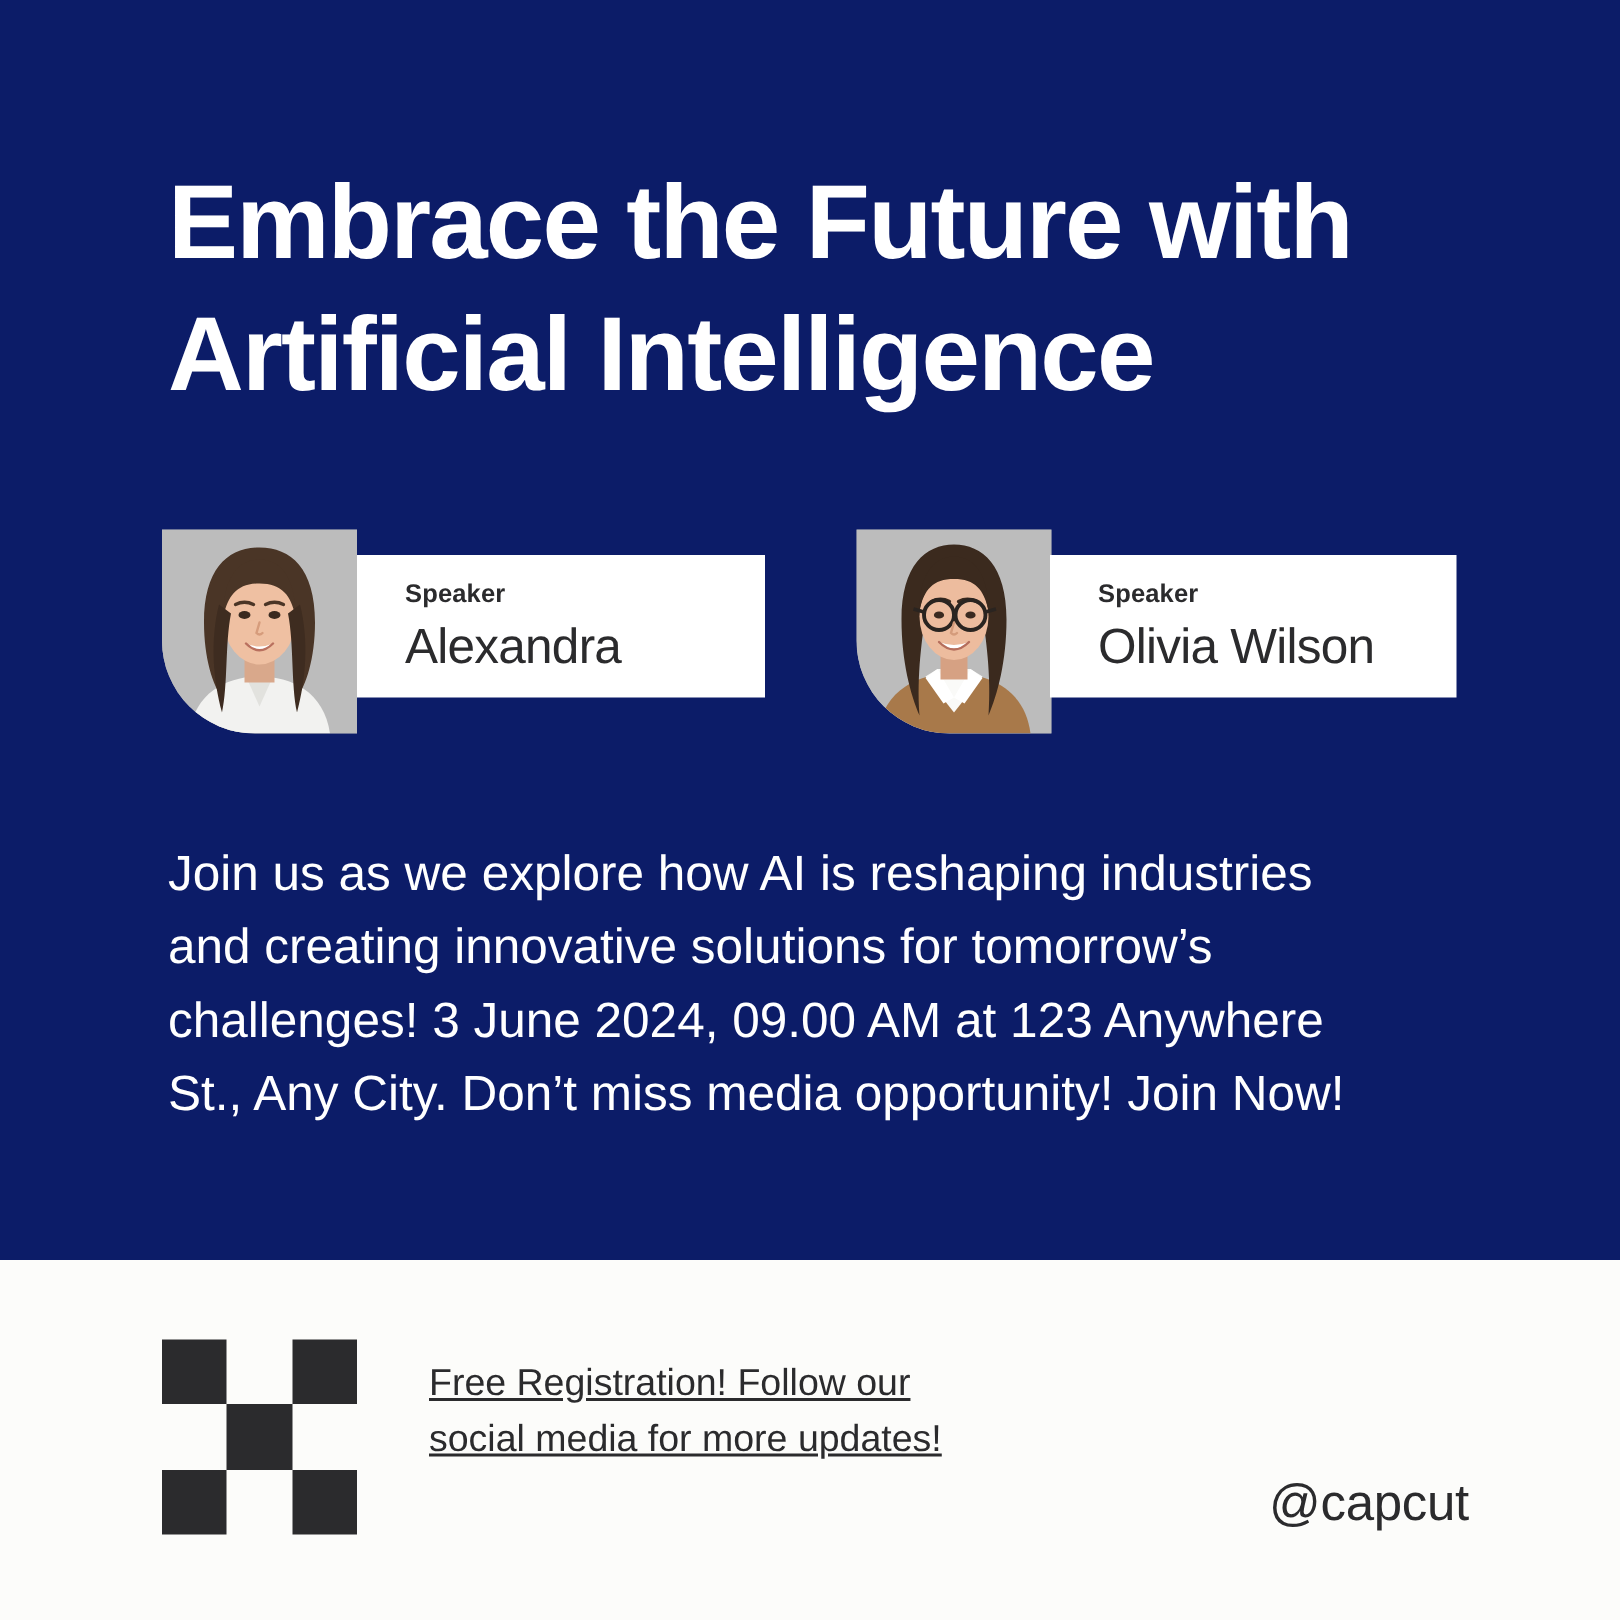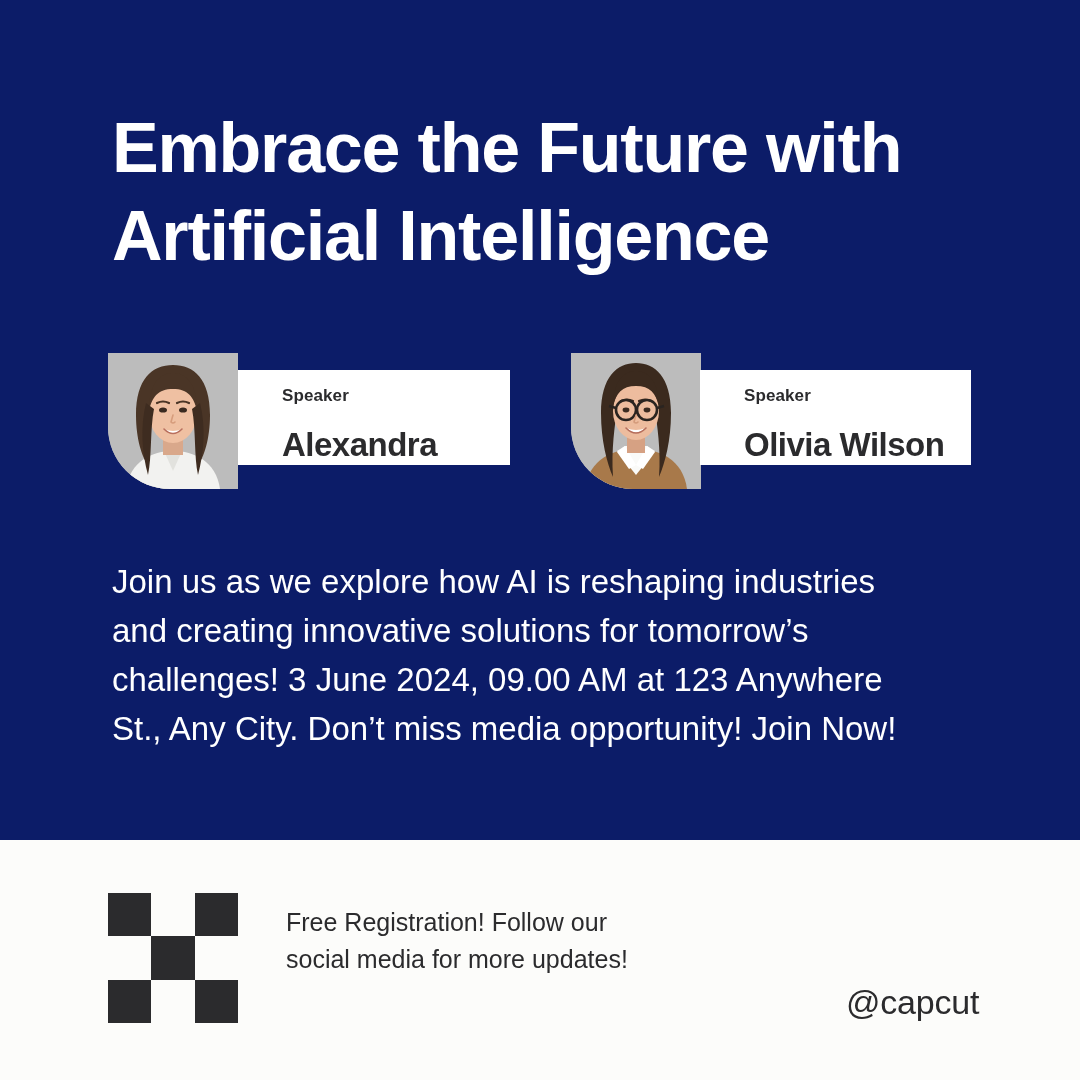--- a/index.html
+++ b/index.html
@@ -53,41 +53,41 @@
     width:130px; height:136px;
     background:#BCBCBC;
     border-bottom-left-radius:62px;
     overflow:hidden;
   }
   .speaker-photo svg { display:block; width:130px; height:136px; }
 
   .speaker-panel {
     position:absolute; top:17px; height:95px;
     background:#FFFFFF;
-    padding:16px 0 0 44px;
+    padding:16px 0 0 32px;
   }
   .card-0 .speaker-panel { left:130px; width:272px; }
   .card-1 .speaker-panel { left:129px; width:271px; }
 
   .speaker-role {
     display:block;
     color:#2B2B2D;
     font-size:17px;
     font-weight:bold;
     letter-spacing:0.1px;
     line-height:20px;
   }
   .speaker-name {
     display:block;
     color:#2B2B2D;
     font-size:33px;
-    font-weight:bold;
+    font-weight:normal;
     letter-spacing:-0.5px;
     line-height:42px;
-    margin-top:18px;
+    margin-top:4px;
     white-space:nowrap;
   }
 
   
   #body-copy {
     position:absolute;
     left:112px; top:557px; width:880px;
   }
   .body-line {
     display:block;
@@ -132,20 +132,21 @@
     line-height:52px;
   }
   .brand-tagline-line {
     display:block;
     color:#2B2B2D;
     font-size:25px;
     font-weight:normal;
     letter-spacing:0px;
     line-height:37px;
     white-space:nowrap;
+    text-decoration:underline;
   }
   #brand-tagline { margin-top:8px; }
 
   #social-handle {
     position:absolute; left:846px; top:985px;
     color:#2B2B2D;
     font-size:34px;
     font-weight:normal;
     letter-spacing:-0.2px;
     line-height:34px;

